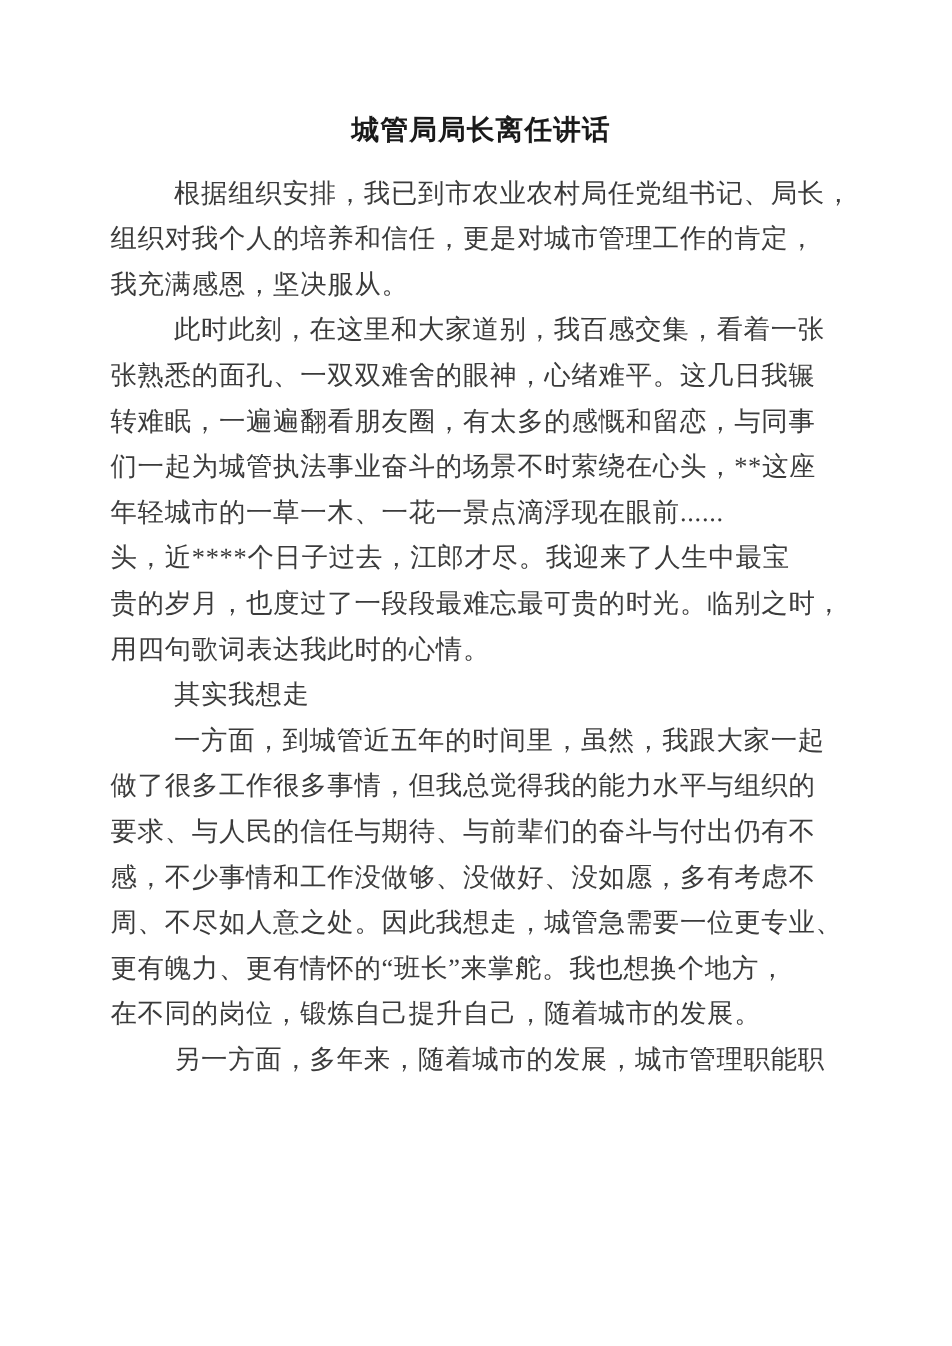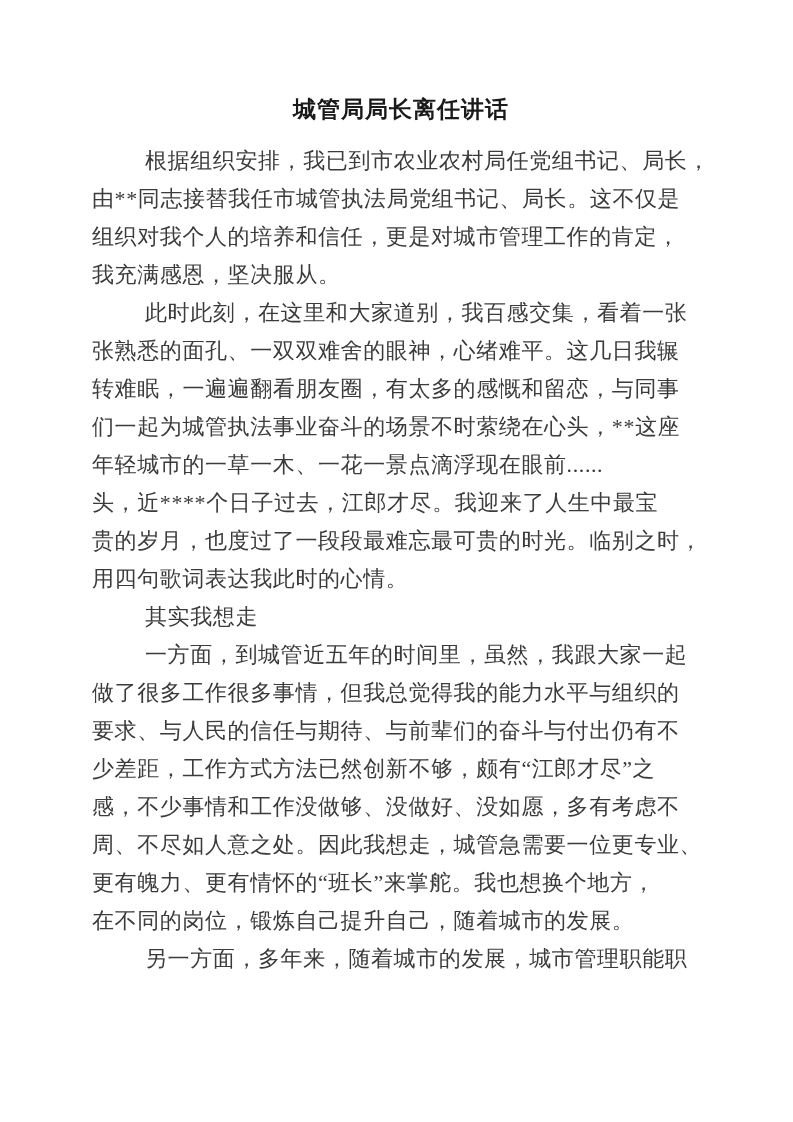--- a/index.html
+++ b/index.html
@@ -15,21 +15,21 @@
   }
   .page {
     box-sizing: border-box;
     width: 793px;
     height: 1122px;
     padding: 94px 83px 0 92px;
     background: var(--page-bg, #ffffff);
   }
   .doc-title {
     margin: 0 0 18px 0;
-    font-family: Liberation Sans, sans-serif;
+    font-family: Liberation Serif, serif;
     font-size: 23px;
     line-height: 30px;
     font-weight: bold;
     text-align: center;
     letter-spacing: 1px;
     color: var(--title-color, #1a1a1a);
   }
   .doc-body {
     color: var(--text-color, #3b3b3b);
   }
@@ -50,21 +50,20 @@
   }
 </style>
 </head>
 <body>
 
 <div class="page">
   <h1 class="doc-title">城管局局长离任讲话</h1>
   <div class="doc-body">
       <div class="paragraph">
         <div class="line first">根据组织安排，我已到市农业农村局任党组书记、局长，</div>
-        <div class="line">由**同志接替我任市城管执法局党组书记、局长。这不仅是</div>
         <div class="line">组织对我个人的培养和信任，更是对城市管理工作的肯定，</div>
         <div class="line">我充满感恩，坚决服从。</div>
       </div>
       <div class="paragraph">
         <div class="line first">此时此刻，在这里和大家道别，我百感交集，看着一张</div>
         <div class="line">张熟悉的面孔、一双双难舍的眼神，心绪难平。这几日我辗</div>
         <div class="line">转难眠，一遍遍翻看朋友圈，有太多的感慨和留恋，与同事</div>
         <div class="line">们一起为城管执法事业奋斗的场景不时萦绕在心头，**这座</div>
         <div class="line">年轻城市的一草一木、一花一景点滴浮现在眼前......</div>
       </div>
@@ -73,21 +72,20 @@
         <div class="line">贵的岁月，也度过了一段段最难忘最可贵的时光。临别之时，</div>
         <div class="line">用四句歌词表达我此时的心情。</div>
       </div>
       <div class="paragraph">
         <div class="line first">其实我想走</div>
       </div>
       <div class="paragraph">
         <div class="line first">一方面，到城管近五年的时间里，虽然，我跟大家一起</div>
         <div class="line">做了很多工作很多事情，但我总觉得我的能力水平与组织的</div>
         <div class="line">要求、与人民的信任与期待、与前辈们的奋斗与付出仍有不</div>
-        <div class="line">少差距，工作方式方法已然创新不够，颇有“江郎才尽”之</div>
         <div class="line">感，不少事情和工作没做够、没做好、没如愿，多有考虑不</div>
         <div class="line">周、不尽如人意之处。因此我想走，城管急需要一位更专业、</div>
         <div class="line">更有魄力、更有情怀的“班长”来掌舵。我也想换个地方，</div>
         <div class="line">在不同的岗位，锻炼自己提升自己，随着城市的发展。</div>
       </div>
       <div class="paragraph">
         <div class="line first">另一方面，多年来，随着城市的发展，城市管理职能职</div>
       </div>
     </div>
 </div>

